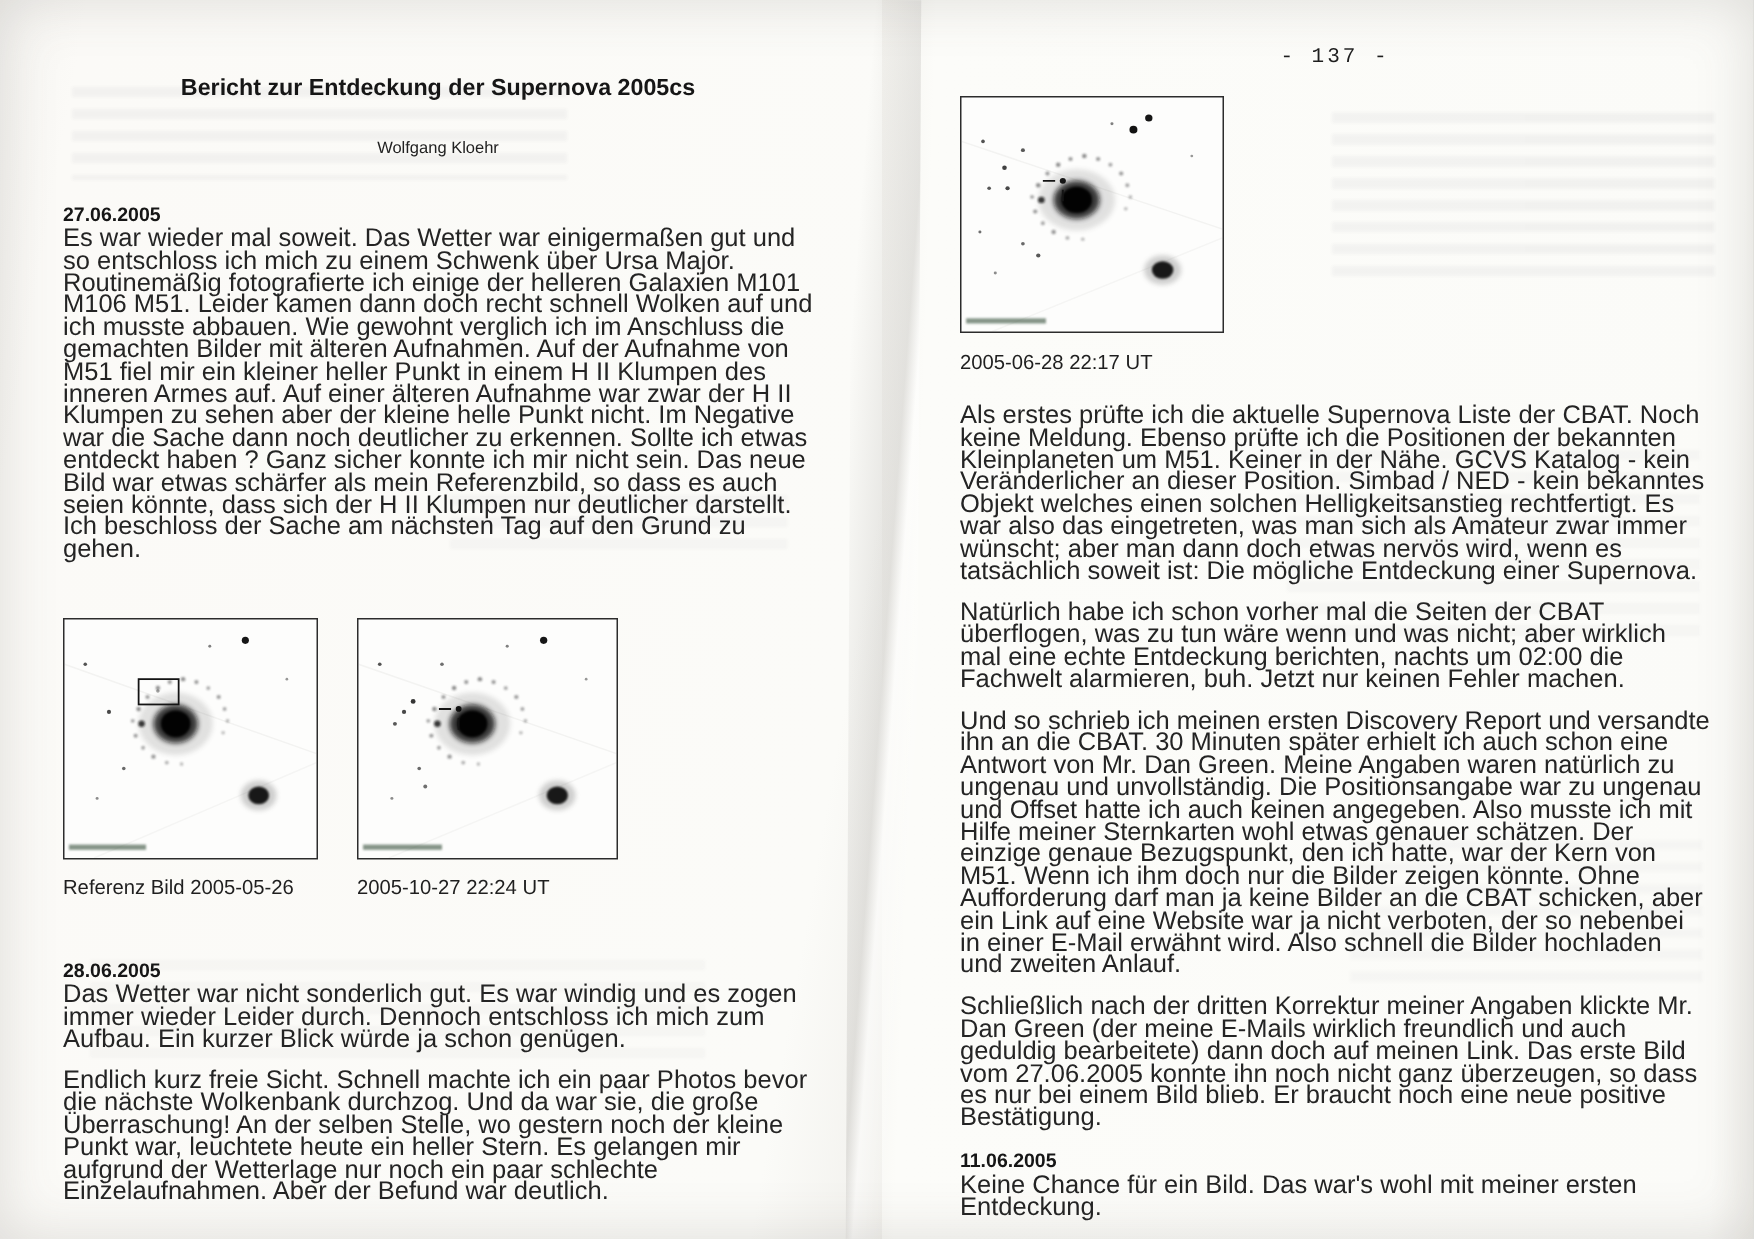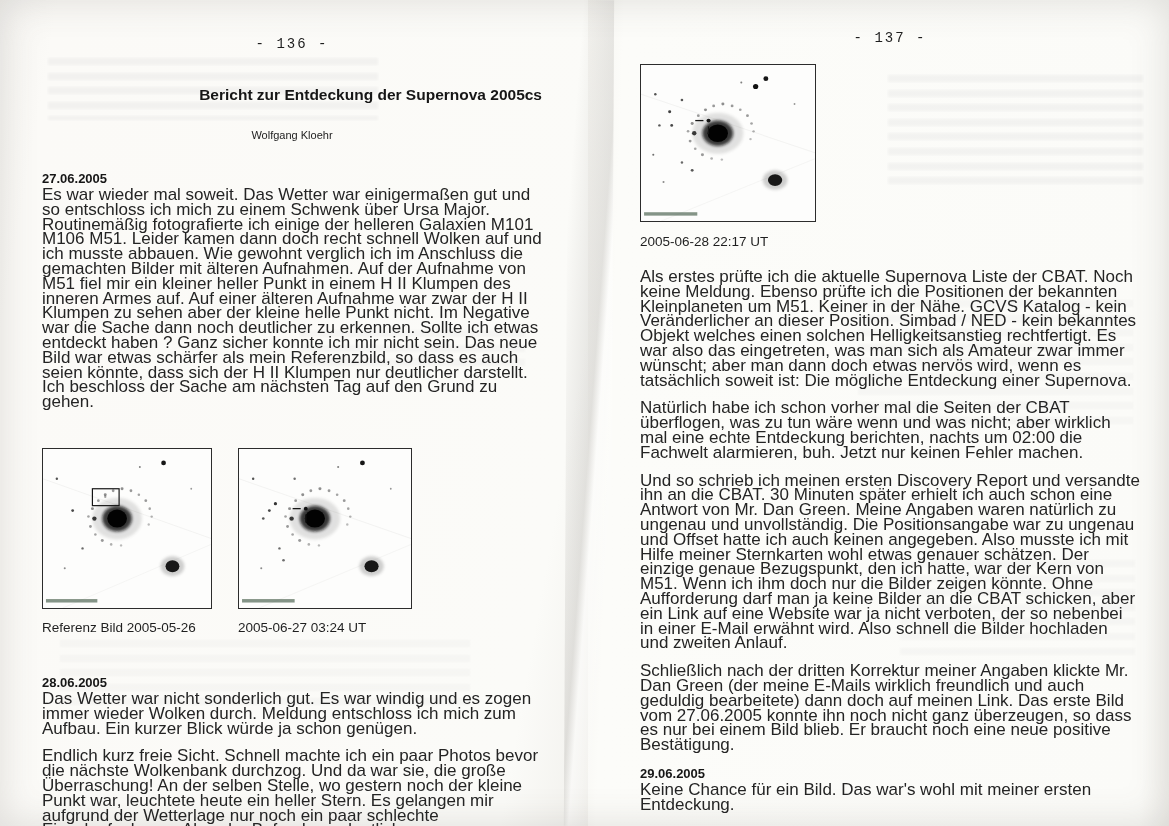--- a/index.html
+++ b/index.html
@@ -16,21 +16,21 @@
   
   .ghost{position:absolute;pointer-events:none;filter:blur(1.1px);opacity:0.85;
          background:repeating-linear-gradient(to bottom,rgba(100,100,112,0.07) 0px,rgba(100,100,112,0.07) 7px,rgba(0,0,0,0) 7px,rgba(0,0,0,0) 14.6px);}
 
   .col{position:absolute;z-index:2;}
   .col-left{left:42px;top:36px;width:500px;}
   .col-right{left:640px;top:30px;width:500px;}
 
   .pageno{font-family:"Liberation Mono", monospace;font-size:14px;letter-spacing:2px;
           text-align:center;color:#1e1e1e;}
-  .doc-title{font-size:15.5px;font-weight:bold;text-align:right;margin-top:34px;color:#161616;}
+  .doc-title{font-size:15.5px;font-weight:bold;text-align:center;margin-top:14px;color:#161616;}
   .author{font-size:11px;text-align:center;margin-top:25px;}
   .date-head{font-size:13px;font-weight:bold;margin-top:0;color:#161616;}
   .para{font-size:17px;line-height:14.8px;margin-top:2px;white-space:pre-line;
         text-rendering:optimizeLegibility;color:#242424;}
   .gap-s{margin-top:13px;}
   .gap-l{margin-top:30px;}
 
   .figrow{display:flex;gap:26px;margin-top:38px;}
   .figure{border:1px solid #2c2c2c;background:#fdfdfc;box-sizing:border-box;}
   .fig-1{width:170px;height:161px;}
@@ -99,21 +99,20 @@
   <div class="seam"></div>
 
   <div class="ghost" style="left:48px;top:58px;width:330px;height:62px;"></div>
   <div class="ghost" style="left:300px;top:330px;width:225px;height:42px;opacity:0.6;"></div>
   <div class="ghost" style="left:60px;top:640px;width:410px;height:72px;opacity:0.55;"></div>
   <div class="ghost" style="left:888px;top:75px;width:255px;height:110px;"></div>
   <div class="ghost" style="left:858px;top:300px;width:275px;height:125px;opacity:0.55;"></div>
   <div class="ghost" style="left:900px;top:560px;width:235px;height:95px;opacity:0.5;"></div>
 
   <div class="col col-left">
-    <div class="pageno">- 136 -</div>
     <div class="doc-title">Bericht zur Entdeckung der Supernova 2005cs</div>
     <div class="author">Wolfgang Kloehr</div>
 
     <div class="date-head gap-l" style="">27.06.2005</div>
     <div class="para">Es war wieder mal soweit. Das Wetter war einigermaßen gut und so entschloss ich mich zu einem Schwenk über Ursa Major. Routinemäßig fotografierte ich einige der helleren Galaxien M101 M106 M51. Leider kamen dann doch recht schnell Wolken auf und ich musste abbauen. Wie gewohnt verglich ich im Anschluss die gemachten Bilder mit älteren Aufnahmen. Auf der Aufnahme von M51 fiel mir ein kleiner heller Punkt in einem H II Klumpen des inneren Armes auf. Auf einer älteren Aufnahme war zwar der H II Klumpen zu sehen aber der kleine helle Punkt nicht. Im Negative war die Sache dann noch deutlicher zu erkennen. Sollte ich etwas entdeckt haben ? Ganz sicher konnte ich mir nicht sein. Das neue Bild war etwas schärfer als mein Referenzbild, so dass es auch seien könnte, dass sich der H II Klumpen nur deutlicher darstellt. Ich beschloss der Sache am nächsten Tag auf den Grund zu gehen.</div>
 
     <div class="figrow">
       <div class="figure fig-1">
         <svg viewBox="0 0 170 160" preserveAspectRatio="none">
           <use href="#m51"></use>
@@ -129,25 +128,25 @@
           <circle cx="55" cy="30" r="1.2" fill="#111" opacity="0.6"></circle>
           <circle cx="44" cy="112" r="1.3" fill="#111" opacity="0.6"></circle>
           <circle cx="66" cy="60" r="1.9" fill="#050505" opacity="0.92"></circle>
           <line x1="53" y1="60" x2="61" y2="60" stroke="#141414" stroke-width="1.3"></line>
           <line x1="66" y1="66" x2="66" y2="74" stroke="#141414" stroke-width="1.3"></line>
         </svg>
       </div>
     </div>
     <div class="caprow">
       <div class="caption cap-1">Referenz Bild 2005-05-26</div>
-      <div class="caption cap-2">2005-06-27 03:24 UT</div>
+      <div class="caption cap-2">2005-10-27 22:24 UT</div>
     </div>
 
     <div class="date-head" style="margin-top:40px;">28.06.2005</div>
-    <div class="para">Das Wetter war nicht sonderlich gut. Es war windig und es zogen immer wieder Wolken durch. Meldung entschloss ich mich zum Aufbau. Ein kurzer Blick würde ja schon genügen.</div>
+    <div class="para">Das Wetter war nicht sonderlich gut. Es war windig und es zogen immer wieder Leider durch. Dennoch entschloss ich mich zum Aufbau. Ein kurzer Blick würde ja schon genügen.</div>
     <div class="para gap-s">Endlich kurz freie Sicht. Schnell machte ich ein paar Photos bevor die nächste Wolkenbank durchzog. Und da war sie, die große Überraschung! An der selben Stelle, wo gestern noch der kleine Punkt war, leuchtete heute ein heller Stern. Es gelangen mir aufgrund der Wetterlage nur noch ein paar schlechte Einzelaufnahmen. Aber der Befund war deutlich.</div>
   </div>
 
   <div class="col col-right">
     <div class="pageno">- 137 -</div>
 
     <div class="figure fig-3">
       <svg viewBox="0 0 170 160" preserveAspectRatio="none">
         <use href="#m51"></use>
         <circle cx="112" cy="22" r="2.6" fill="#050505" opacity="0.95"></circle>
@@ -161,20 +160,20 @@
         <line x1="66" y1="63" x2="66" y2="71" stroke="#141414" stroke-width="1.3"></line>
       </svg>
     </div>
     <div class="caption cap-3">2005-06-28 22:17 UT</div>
 
     <div class="para" style="margin-top:21px;">Als erstes prüfte ich die aktuelle Supernova Liste der CBAT. Noch keine Meldung. Ebenso prüfte ich die Positionen der bekannten Kleinplaneten um M51. Keiner in der Nähe. GCVS Katalog - kein Veränderlicher an dieser Position. Simbad / NED - kein bekanntes Objekt welches einen solchen Helligkeitsanstieg rechtfertigt. Es war also das eingetreten, was man sich als Amateur zwar immer wünscht; aber man dann doch etwas nervös wird, wenn es tatsächlich soweit ist: Die mögliche Entdeckung einer Supernova.</div>
     <div class="para gap-s">Natürlich habe ich schon vorher mal die Seiten der CBAT überflogen, was zu tun wäre wenn und was nicht; aber wirklich mal eine echte Entdeckung berichten, nachts um 02:00 die Fachwelt alarmieren,  buh. Jetzt nur keinen Fehler machen.</div>
     <div class="para gap-s">Und so schrieb ich meinen ersten Discovery Report und versandte ihn an die CBAT. 30 Minuten später erhielt ich auch schon eine Antwort von Mr. Dan Green. Meine Angaben waren natürlich zu ungenau und unvollständig. Die Positionsangabe war zu ungenau und Offset hatte ich auch keinen angegeben. Also musste ich mit Hilfe meiner Sternkarten wohl etwas genauer schätzen. Der einzige genaue Bezugspunkt, den ich hatte, war der Kern von M51. Wenn ich ihm doch nur die Bilder zeigen könnte. Ohne Aufforderung darf man ja keine Bilder an die CBAT schicken, aber ein Link auf eine Website war ja nicht verboten, der so nebenbei in einer E-Mail erwähnt wird. Also schnell die Bilder hochladen und zweiten Anlauf.</div>
     <div class="para gap-s">Schließlich nach der dritten Korrektur meiner Angaben klickte Mr. Dan Green (der meine E-Mails wirklich freundlich und auch geduldig bearbeitete) dann doch auf meinen Link. Das erste Bild vom 27.06.2005 konnte ihn noch nicht ganz überzeugen, so dass es nur bei einem Bild blieb. Er braucht noch eine neue positive Bestätigung.</div>
 
-    <div class="date-head gap-s">29.06.2005</div>
+    <div class="date-head gap-s">11.06.2005</div>
     <div class="para">Keine Chance für ein Bild. Das war's wohl mit meiner ersten Entdeckung.</div>
 
     <div class="date-head gap-s">30.06.2005</div>
   </div>
 
   <div class="vignette"></div>
 </div>
 
 </body></html>

